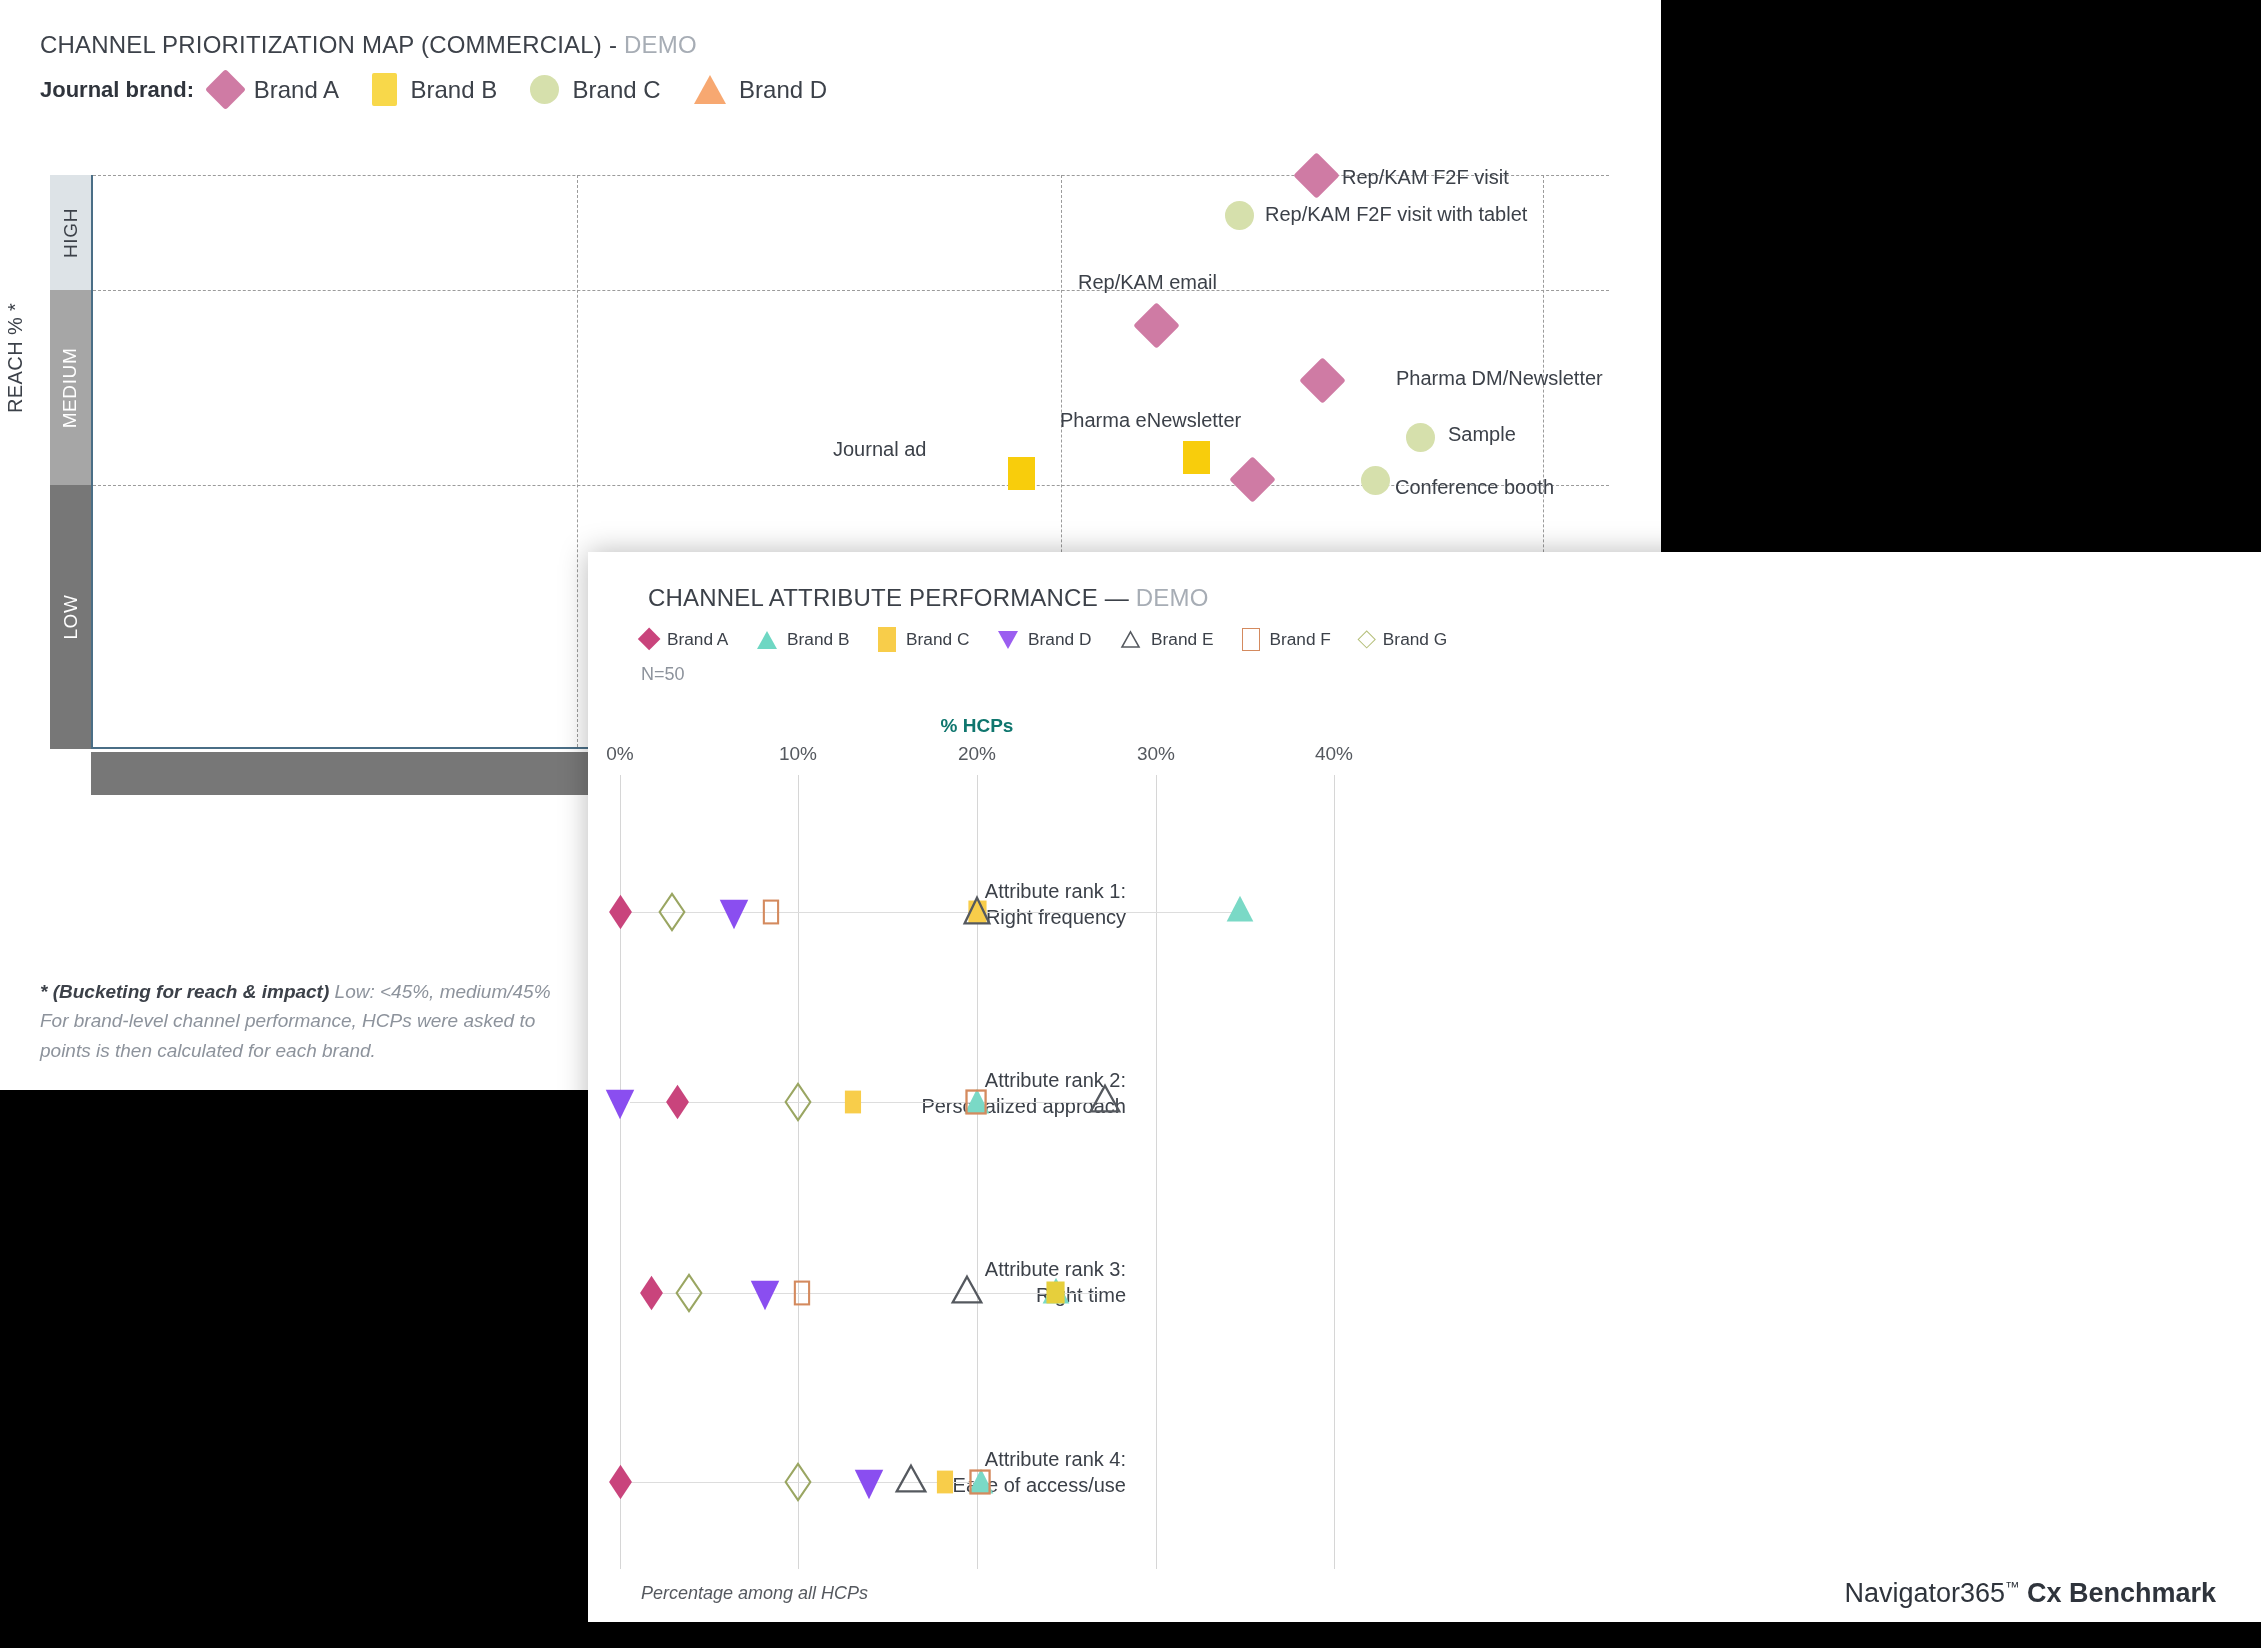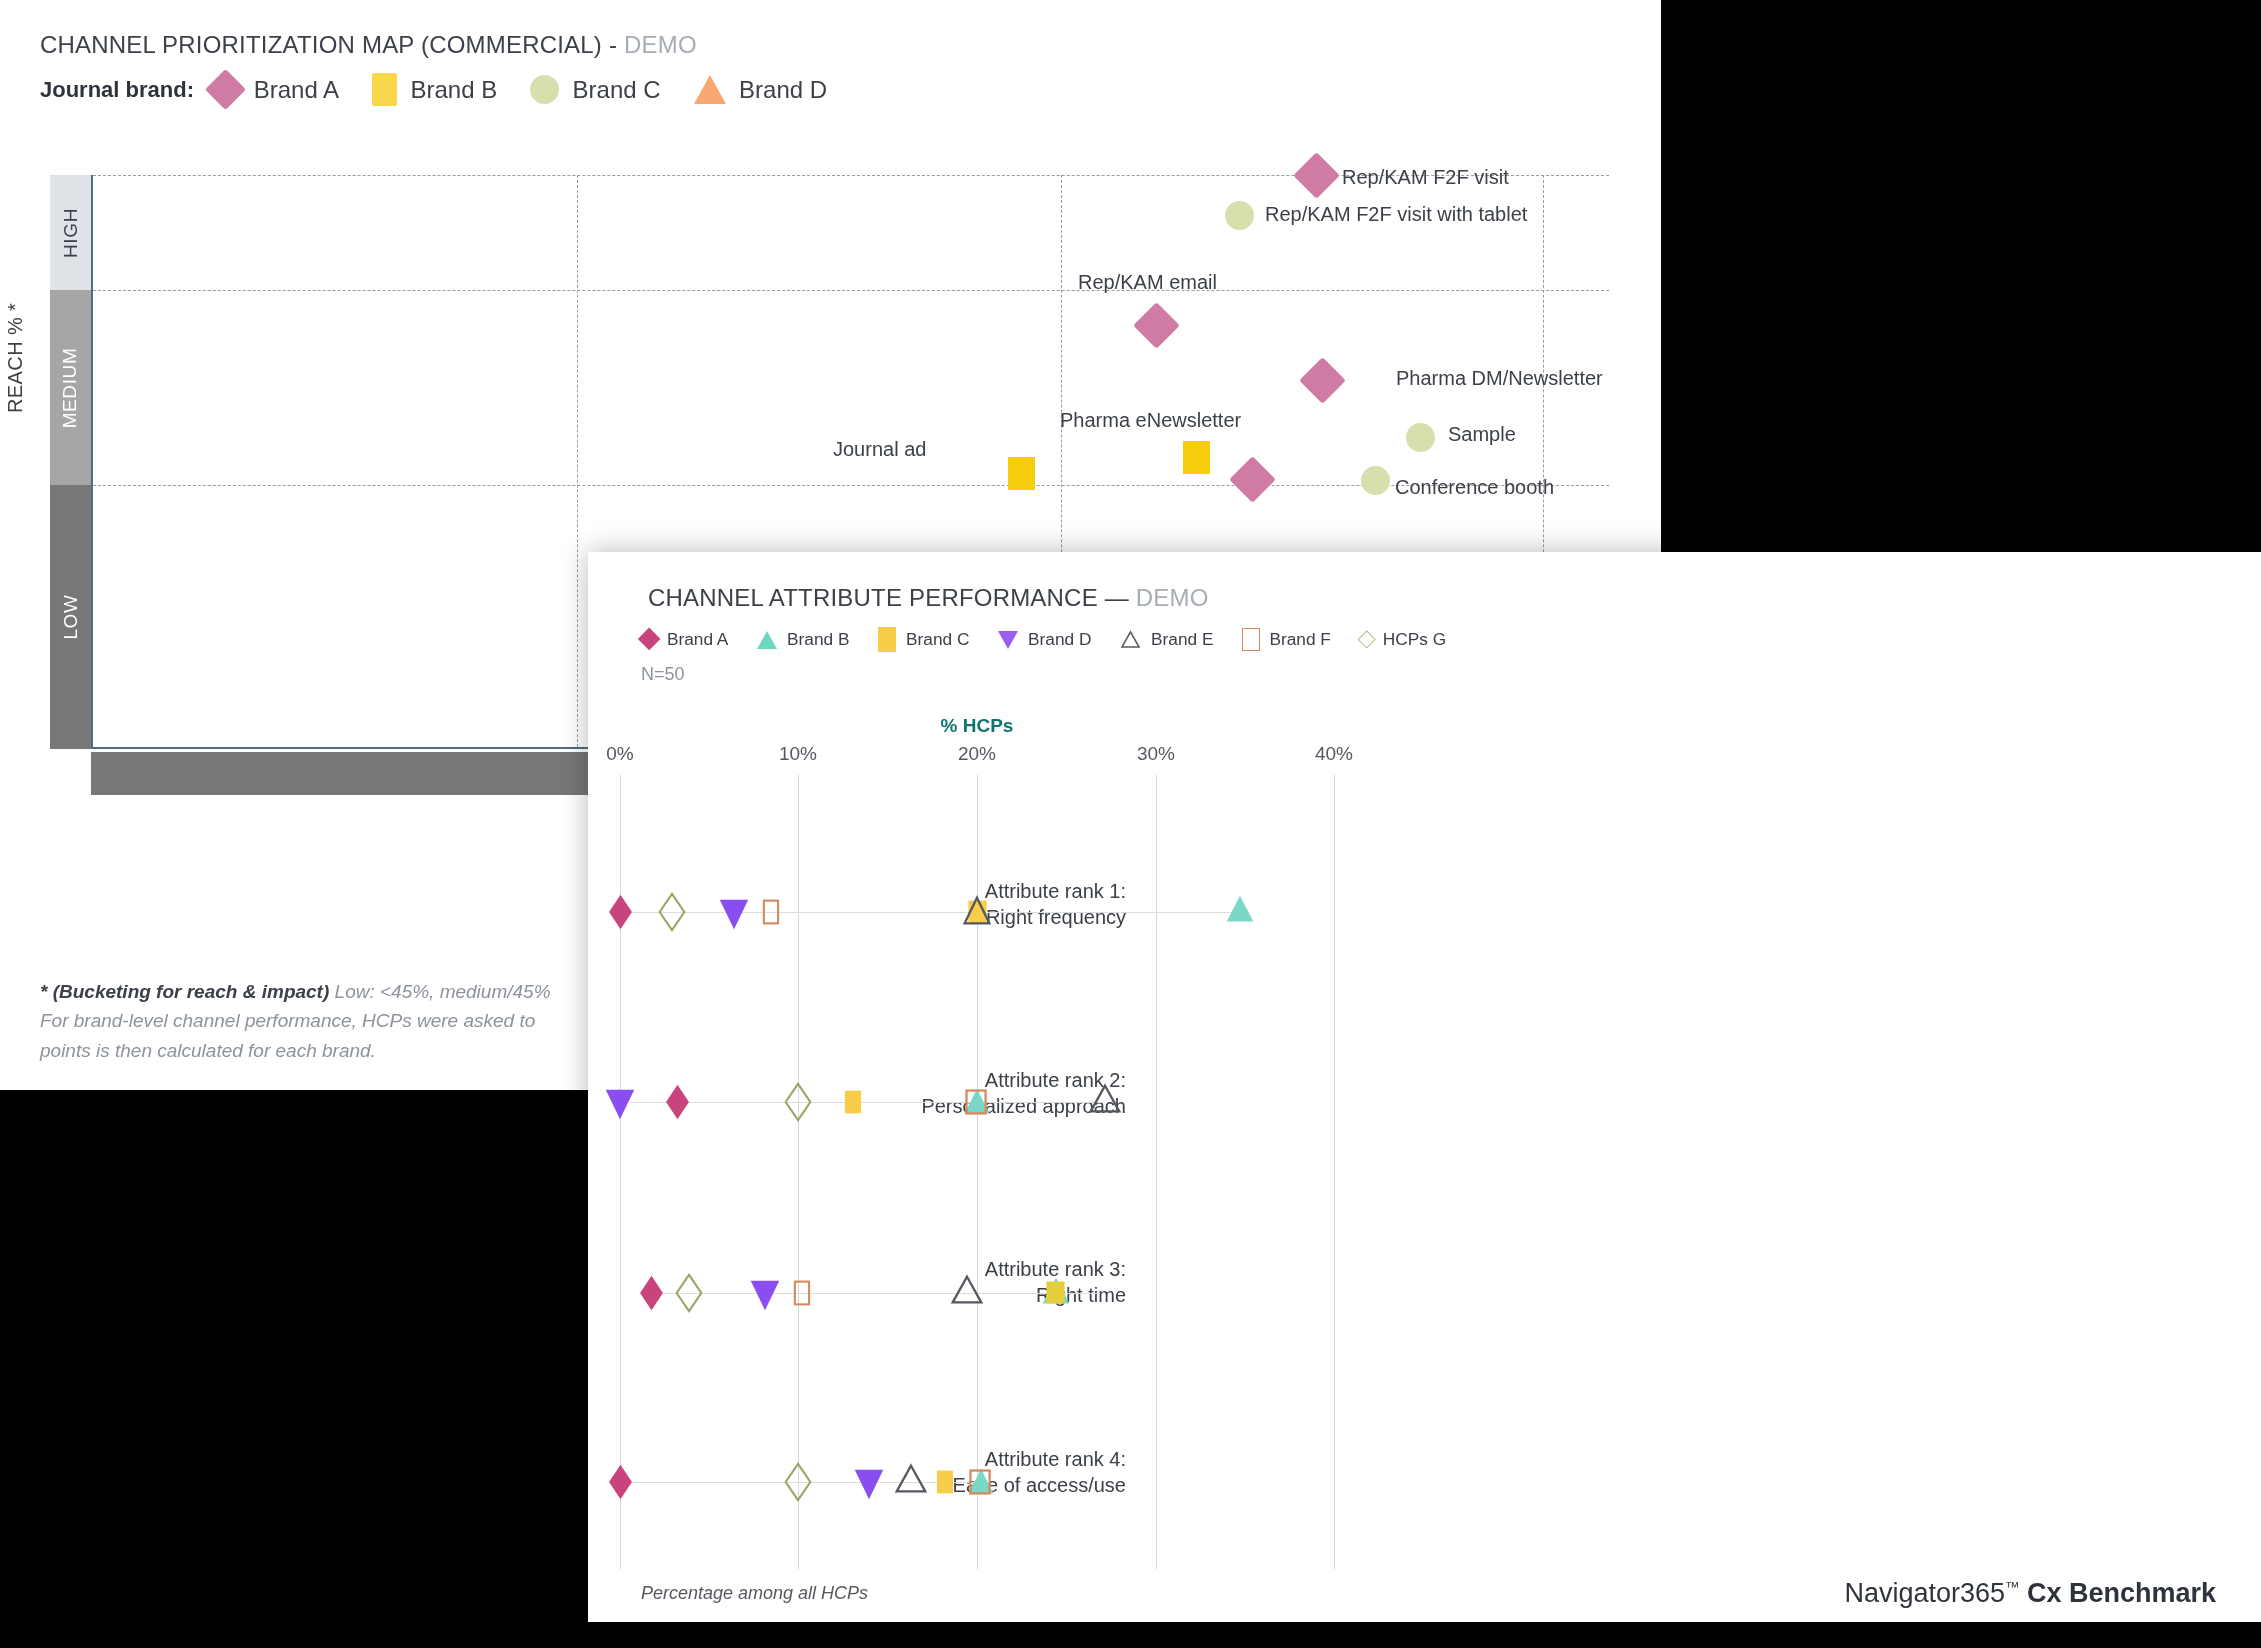--- a/index.html
+++ b/index.html
@@ -326,21 +326,21 @@
             <polygon points="11,2 20,18 2,18" fill="none" stroke="#55595f" stroke-width="1.6"></polygon>
           </svg>
         <span class="txt">Brand E</span>
       </span>
       <span class="fr-lg">
         <span class="m-sq-f"></span>
         <span class="txt">Brand F</span>
       </span>
       <span class="fr-lg">
         <span class="m-dia-g"></span>
-        <span class="txt">HCPs G</span>
+        <span class="txt">Brand G</span>
       </span>
     </div>
 
     <div class="fr-n">N=50</div>
 
     <div class="fr-xtitle" style="left:389px;">% HCPs</div>
     <div class="fr-xtick" style="left:32px;">0%</div>
     <div class="fr-xtick" style="left:210px;">10%</div>
     <div class="fr-xtick" style="left:389px;">20%</div>
     <div class="fr-xtick" style="left:568px;">30%</div>

